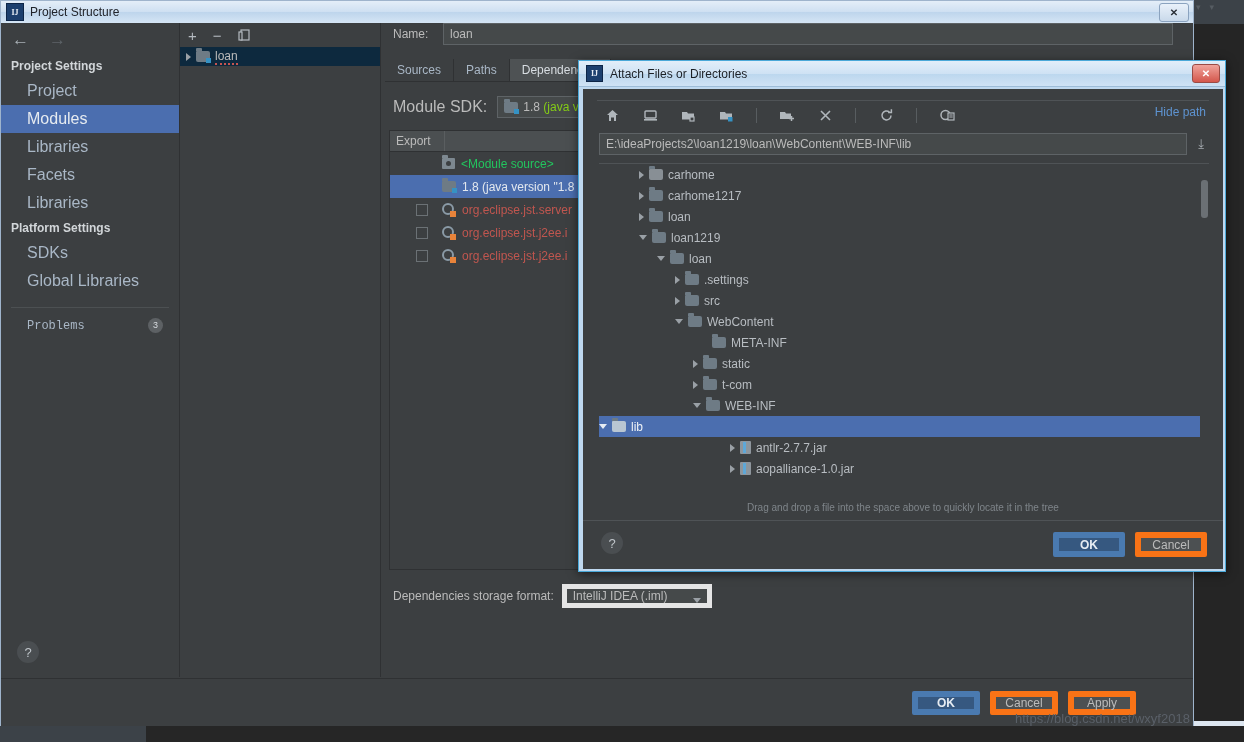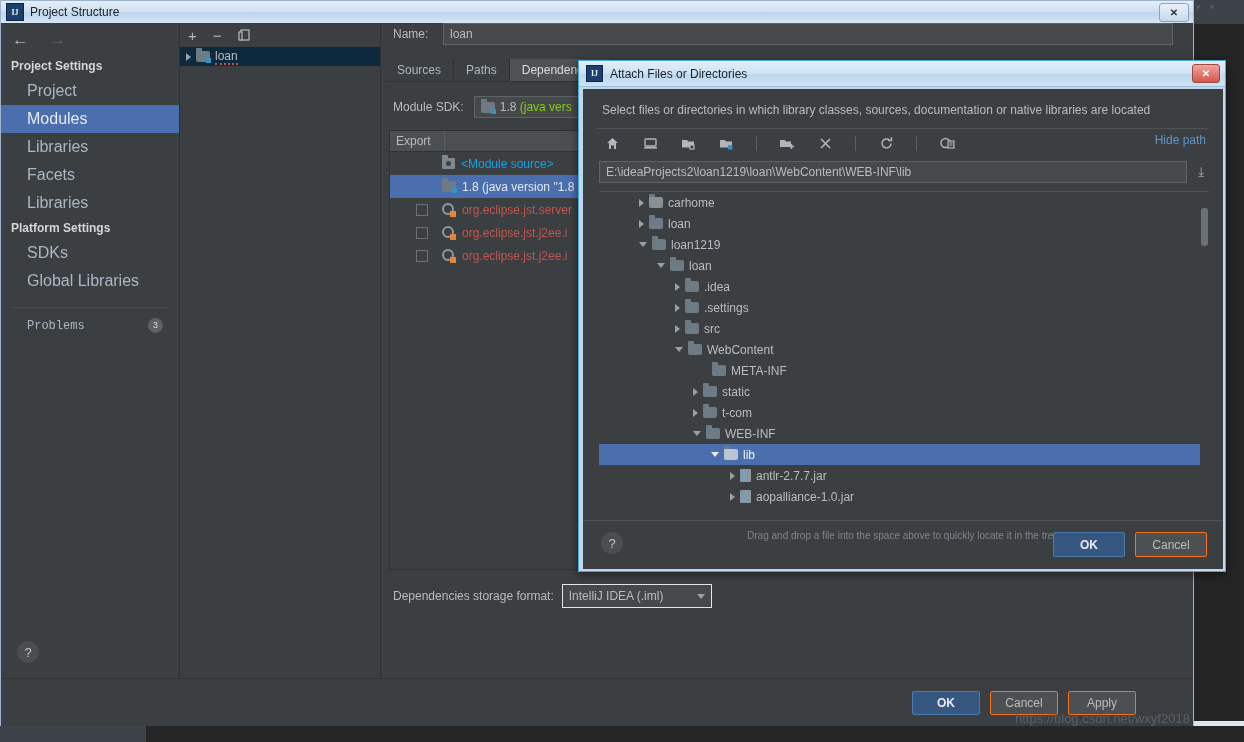--- a/index.html
+++ b/index.html
@@ -217,21 +217,21 @@
   }
   .tab.active {
     color: #d8dde2;
     background: #4e5254;
   }
 
   .sdk-row {
     display: flex; align-items: center;
     padding: 14px 0 0 12px;
   }
-  .sdk-label { font-size: 12px; color: #bbbbbb; margin-right: 10px; }
+  .sdk-label { font-size: 16px; color: #bbbbbb; margin-right: 10px; }
   .sdk-combo {
     width: 300px; height: 22px; box-sizing: border-box;
     background: #45494a; border: 1px solid #5e6366;
     display: flex; align-items: center; gap: 5px;
     padding: 0 6px;
   }
   .sdk-combo .txt { font-size: 12px; color: #bbbbbb; }
   .sdk-combo .txt .dim { color: #84cc16; }
 
   .dep-table {
@@ -279,54 +279,54 @@
   .lib-ico .ring {
     position: absolute; left: 0; top: 0;
     width: 12px; height: 12px; border-radius: 50%;
     border: 2px solid #8a9aa6;
     box-sizing: border-box;
   }
   .lib-ico .sq {
     position: absolute; right: 0; bottom: 0;
     width: 6px; height: 6px; background: #e8833a;
   }
-  .dep-text { font-size: 12px; color: #0ea5e9; }
+  .dep-text { font-size: 12px; color: #22c55e; }
   .dep-text.sel { color: #e3e8ee; }
   .dep-text.err { color: #c0564f; }
 
   .store-row {
     display: flex; align-items: center;
     margin: 14px 0 0 12px;
   }
   .store-label { font-size: 12px; color: #bbbbbb; margin-right: 8px; }
   .store-combo {
     width: 150px; height: 24px; box-sizing: border-box;
-    background: #45494a; border: 1px solid #e5e5e5;
-    display: flex; align-items: center; justify-content: space-between;
+    background: #45494a; border: 5px solid #e5e5e5;
+    display: flex; align-items: flex-end; justify-content: space-between;
     padding: 0 6px;
   }
   .store-combo .txt { font-size: 12px; color: #bbbbbb; }
   .caret {
     width: 0; height: 0;
     border-left: 4px solid transparent;
     border-right: 4px solid transparent;
     border-top: 5px solid #9aa0a6;
   }
 
   
   .main-footer {
     position: absolute; left: 0; top: 655px;
     width: 1192px; height: 47px;
     border-top: 1px solid #2f3133;
     background: #3c3f41;
   }
   .btn {
     height: 24px; min-width: 68px;
     box-sizing: border-box;
-    border: 1px solid #f97316;
+    border: 6px solid #f97316;
     background: #4c5052;
     color: #bbbbbb; font-size: 12px;
     display: flex; align-items: center; justify-content: center;
     border-radius: 2px;
   }
   .btn.primary {
     background: #365880; border-color: #4a7ab0; color: #e6ecf2;
     font-weight: bold;
   }
   .footer-btns {
@@ -628,21 +628,20 @@
   <div class="dialog">
 
     <div class="dlg-titlebar">
       <div class="dlg-icon">IJ</div>
       <div class="dlg-title">Attach Files or Directories</div>
       <div class="dlg-close">✕</div>
     </div>
 
     <div class="dlg-body">
 
-      <div class="dlg-desc">Select files or directories in which library classes, sources, documentation or native libraries are located</div>
       <div class="dlg-sep"></div>
 
       <div class="dlg-toolbar">
         <div class="tb-btn">
           <svg width="15" height="15" viewBox="0 0 15 15">
               <path d="M7.5 2 L13 7 H11 V13 H9 V9.5 H6 V13 H4 V7 H2 Z" fill="#b0b6bb"></path>
             </svg>
         </div>
         <div class="tb-btn">
           <svg width="15" height="15" viewBox="0 0 15 15">
@@ -698,44 +697,44 @@
       </div>
 
       <div class="tree-box">
 
         <div class="tree-row" style="padding-left:40px">
           <span class="tri"></span>
           <span class="folder-ico" style="background:#888f95"></span>
           <span class="tree-label">carhome</span>
         </div>
 
+        <div class="tree-row" style="padding-left:40px">
+          <span class="tri"></span>
+          <span class="folder-ico"></span>
+          <span class="tree-label">carhome1217</span>
+        </div>
 
         <div class="tree-row" style="padding-left:40px">
           <span class="tri"></span>
           <span class="folder-ico"></span>
           <span class="tree-label">loan</span>
         </div>
 
         <div class="tree-row" style="padding-left:40px">
           <span class="tri down"></span>
           <span class="folder-ico"></span>
           <span class="tree-label">loan1219</span>
         </div>
 
         <div class="tree-row" style="padding-left:58px">
           <span class="tri down"></span>
           <span class="folder-ico"></span>
           <span class="tree-label">loan</span>
         </div>
 
-        <div class="tree-row" style="padding-left:76px">
-          <span class="tri"></span>
-          <span class="folder-ico"></span>
-          <span class="tree-label">.idea</span>
-        </div>
 
         <div class="tree-row" style="padding-left:76px">
           <span class="tri"></span>
           <span class="folder-ico"></span>
           <span class="tree-label">.settings</span>
         </div>
 
         <div class="tree-row" style="padding-left:76px">
           <span class="tri"></span>
           <span class="folder-ico"></span>
@@ -764,21 +763,21 @@
           <span class="folder-ico"></span>
           <span class="tree-label">t-com</span>
         </div>
 
         <div class="tree-row" style="padding-left:94px">
           <span class="tri down"></span>
           <span class="folder-ico"></span>
           <span class="tree-label">WEB-INF</span>
         </div>
 
-        <div class="tree-row selected" style="padding-left:112px">
+        <div class="tree-row selected" style="">
           <span class="tri down" style="border-top-color:#e6ecf3"></span>
           <span class="folder-ico" style="background:#b9c6d2"></span>
           <span class="tree-label">lib</span>
         </div>
 
         <div class="tree-row" style="padding-left:131px">
           <span class="tri"></span>
           <span class="jar-ico"></span>
           <span class="tree-label">antlr-2.7.7.jar</span>
         </div>

